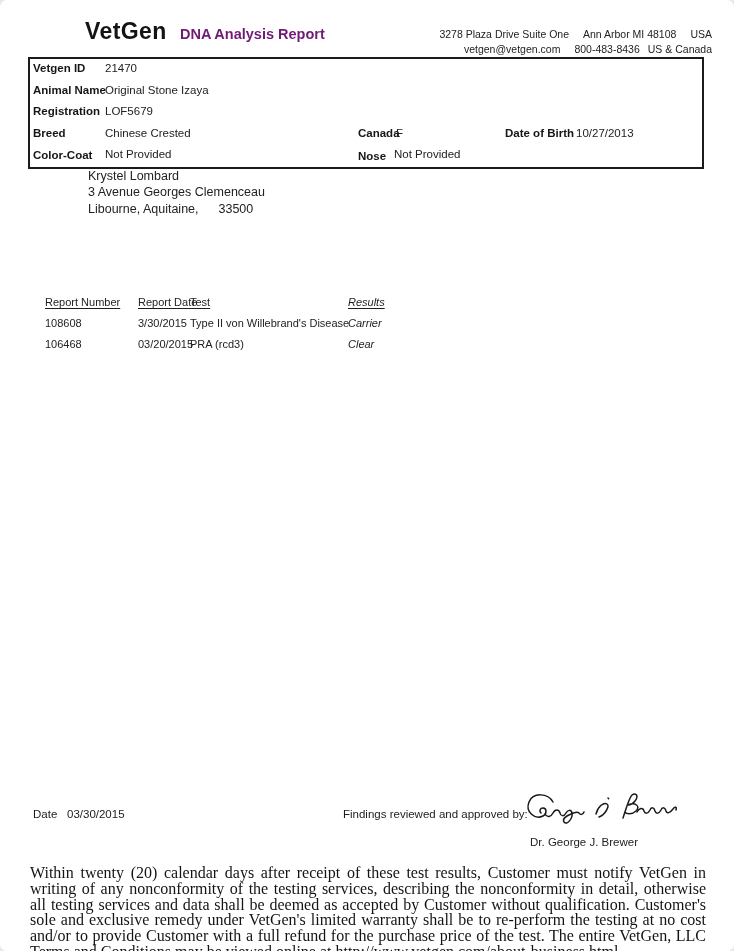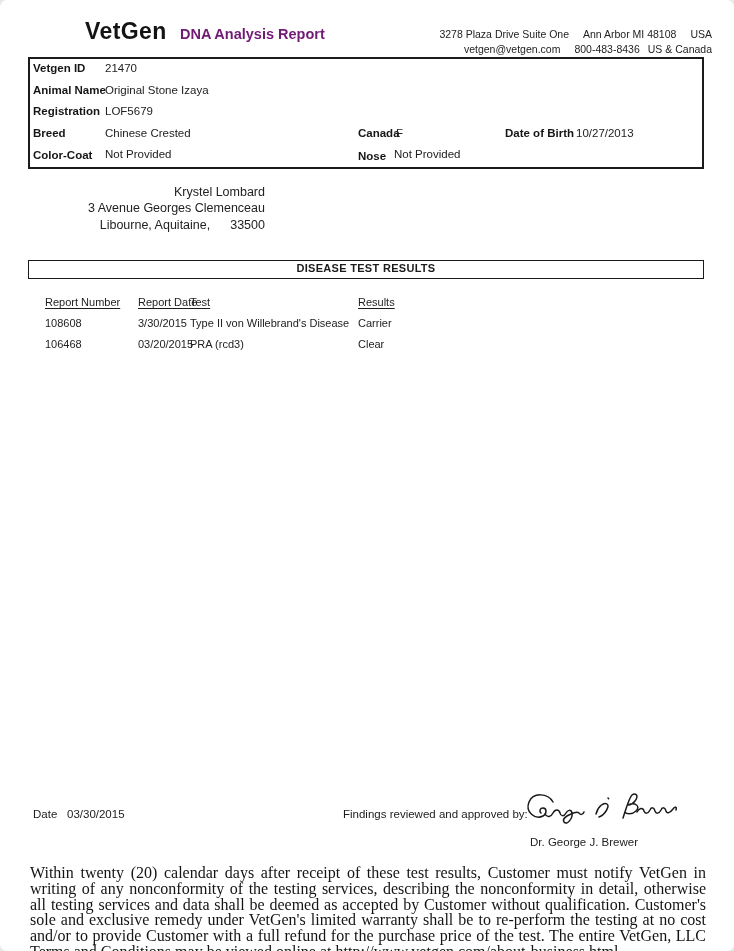--- a/index.html
+++ b/index.html
@@ -12,29 +12,29 @@
   .logo{left:85px;top:18px;font-size:23px;font-weight:700;letter-spacing:.4px;color:#141414;}
   .report-title{left:180px;top:26px;font-size:14.5px;font-weight:700;color:#701a75;}
   .hdr-right{right:22px;top:27px;text-align:right;font-size:10.5px;line-height:14.5px;color:#222;}
   .hdr-right .gap-lg{margin-left:14px;}
   .hdr-right .gap-sm{margin-left:8px;}
   
   .info-box{left:28px;top:57px;width:676px;height:112px;border:2px solid #1b1b1b;box-sizing:border-box;background:transparent;}
   .lbl{font-weight:700;font-size:11.5px;color:#161616;}
   .val{font-weight:400;font-size:11.5px;color:#222;}
   
-  .recipient{left:88px;top:184px;font-size:12.5px;line-height:16.4px;color:#222;text-align:right;}
+  .recipient{left:88px;top:168px;font-size:12.5px;line-height:16.4px;color:#222;}
   .recipient .postal{margin-left:20px;}
   
   .section-bar{left:28px;top:260px;width:676px;height:19px;border:1.5px solid #1b1b1b;box-sizing:border-box;
     text-align:center;font-size:11px;font-weight:700;letter-spacing:.3px;line-height:15px;color:#1b1b1b;}
   
   .th{font-size:11px;color:#1e1e1e;text-decoration:underline;text-underline-offset:2px;}
   .td{font-size:11px;color:#222;}
-  .c1{left:45px;} .c2{left:138px;} .c3{left:190px;} .c4{left:358px;}
+  .c1{left:45px;} .c2{left:138px;} .c3{left:190px;} .c4{left:348px;font-style:italic;}
   .hdr-row{top:296px;} .row1{top:317px;} .row2{top:338px;}
   .note{left:52px;top:373px;font-size:11px;color:#222;}
   
   .date-lbl{left:33px;top:808px;font-size:11.5px;}
   .date-val{left:67px;top:808px;font-size:11.5px;}
   .findings{left:343px;top:808px;font-size:11.5px;}
   .sig-svg{left:520px;top:789px;}
   .signer{left:530px;top:836px;font-size:11.5px;color:#222;}
   
   .legal{
@@ -72,21 +72,20 @@
   <span class="abs val" style="left:105px;top:148px">Not Provided</span>
   <span class="abs lbl" style="left:358px;top:150px">Nose</span>
   <span class="abs val" style="left:394px;top:148px">Not Provided</span>
 
   <div class="abs recipient">
     <div>Krystel Lombard</div>
     <div>3 Avenue Georges Clemenceau</div>
     <div><span>Libourne, Aquitaine,</span><span class="postal">33500</span></div>
   </div>
 
-  <div class="abs section-bar">DISEASE TEST RESULTS</div>
 
   <span class="abs th c1 hdr-row">Report Number</span>
   <span class="abs th c2 hdr-row">Report Date</span>
   <span class="abs th c3 hdr-row">Test</span>
   <span class="abs th c4 hdr-row">Results</span>
 
   <div>
     <span class="abs td c1 row1">108608</span>
     <span class="abs td c2 row1">3/30/2015</span>
     <span class="abs td c3 row1">Type II von Willebrand's Disease</span>

